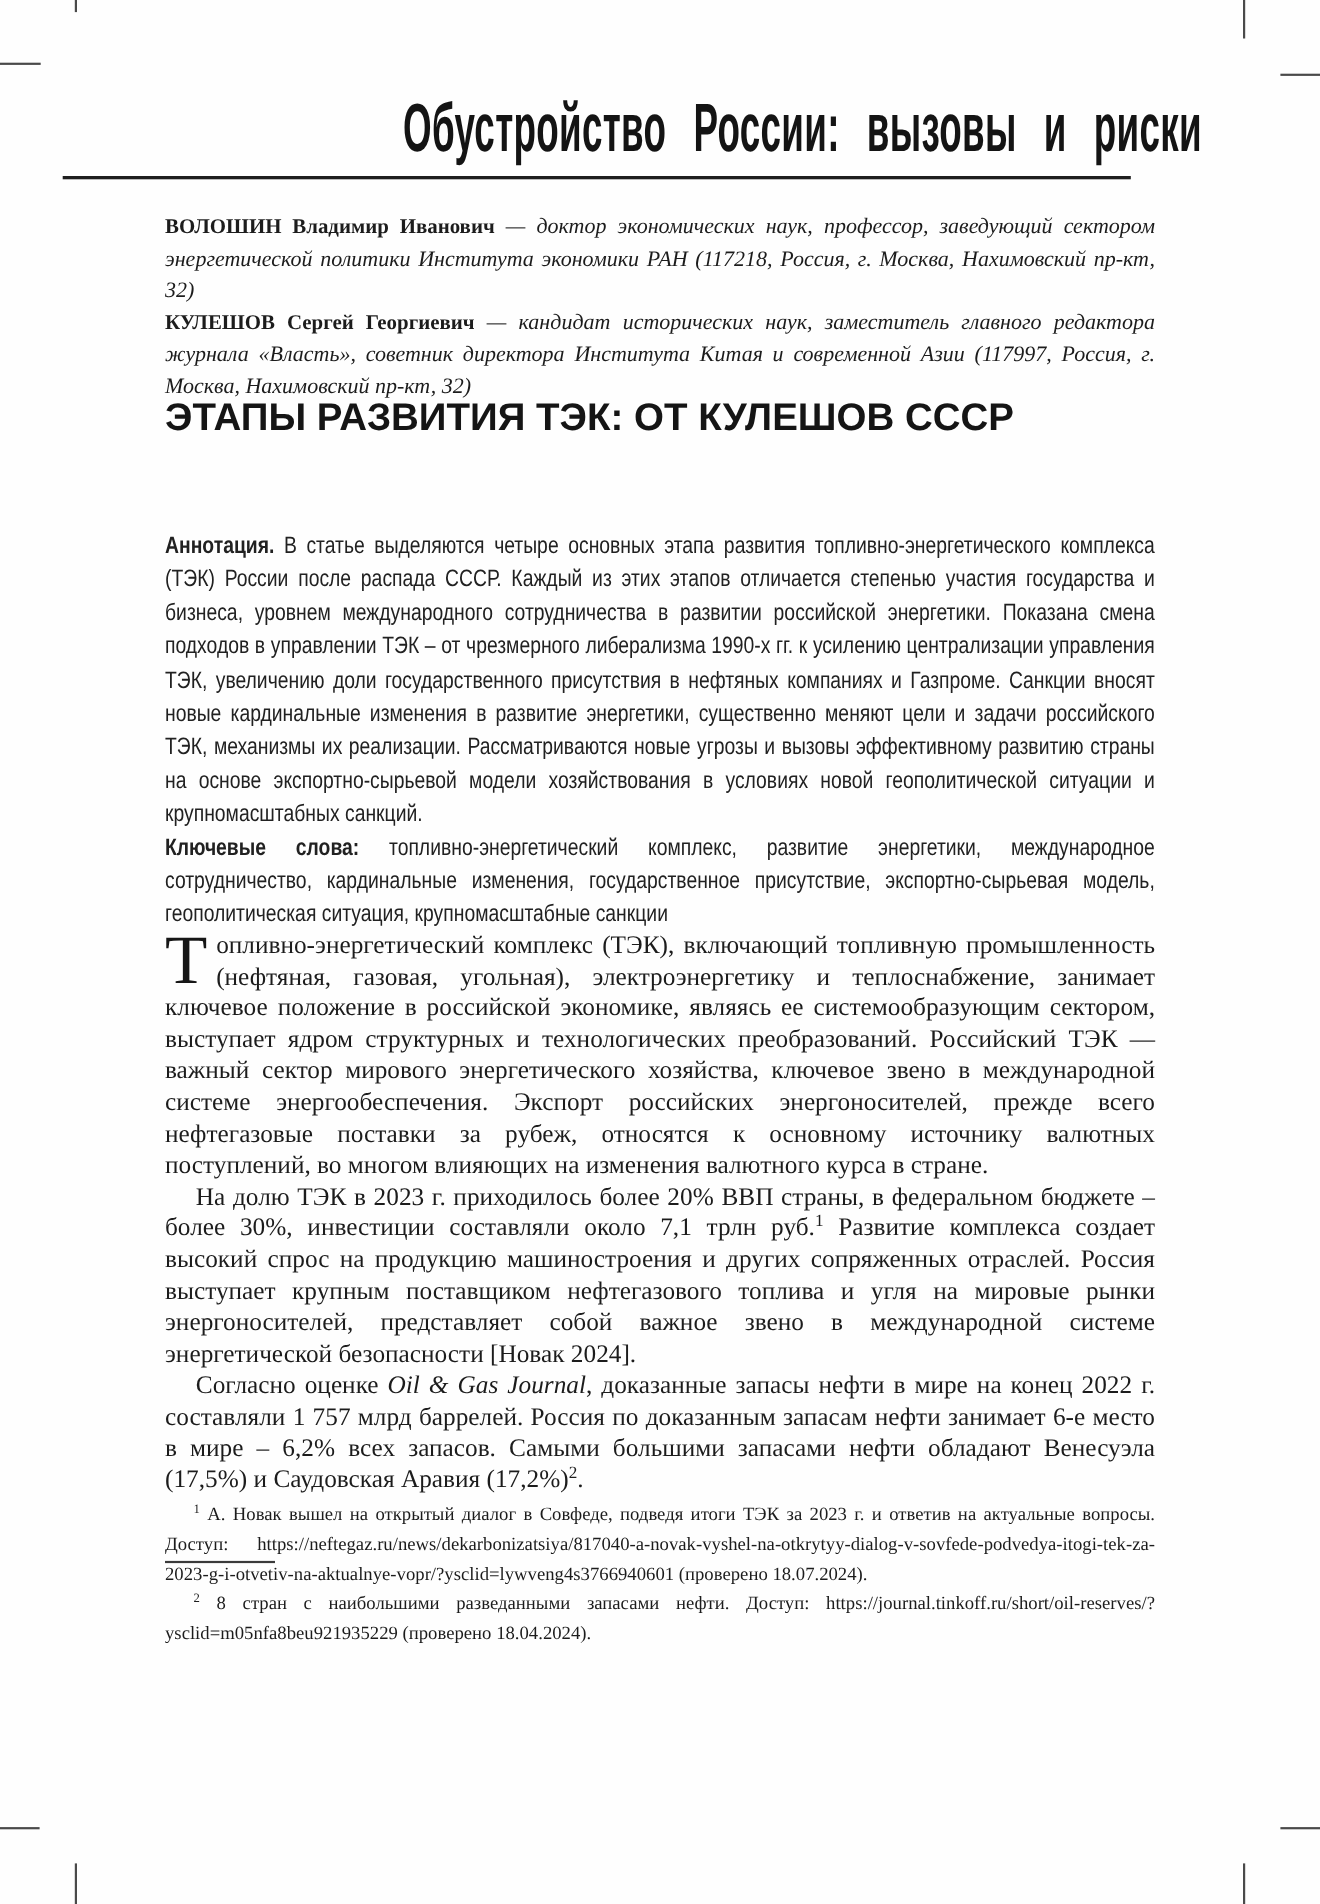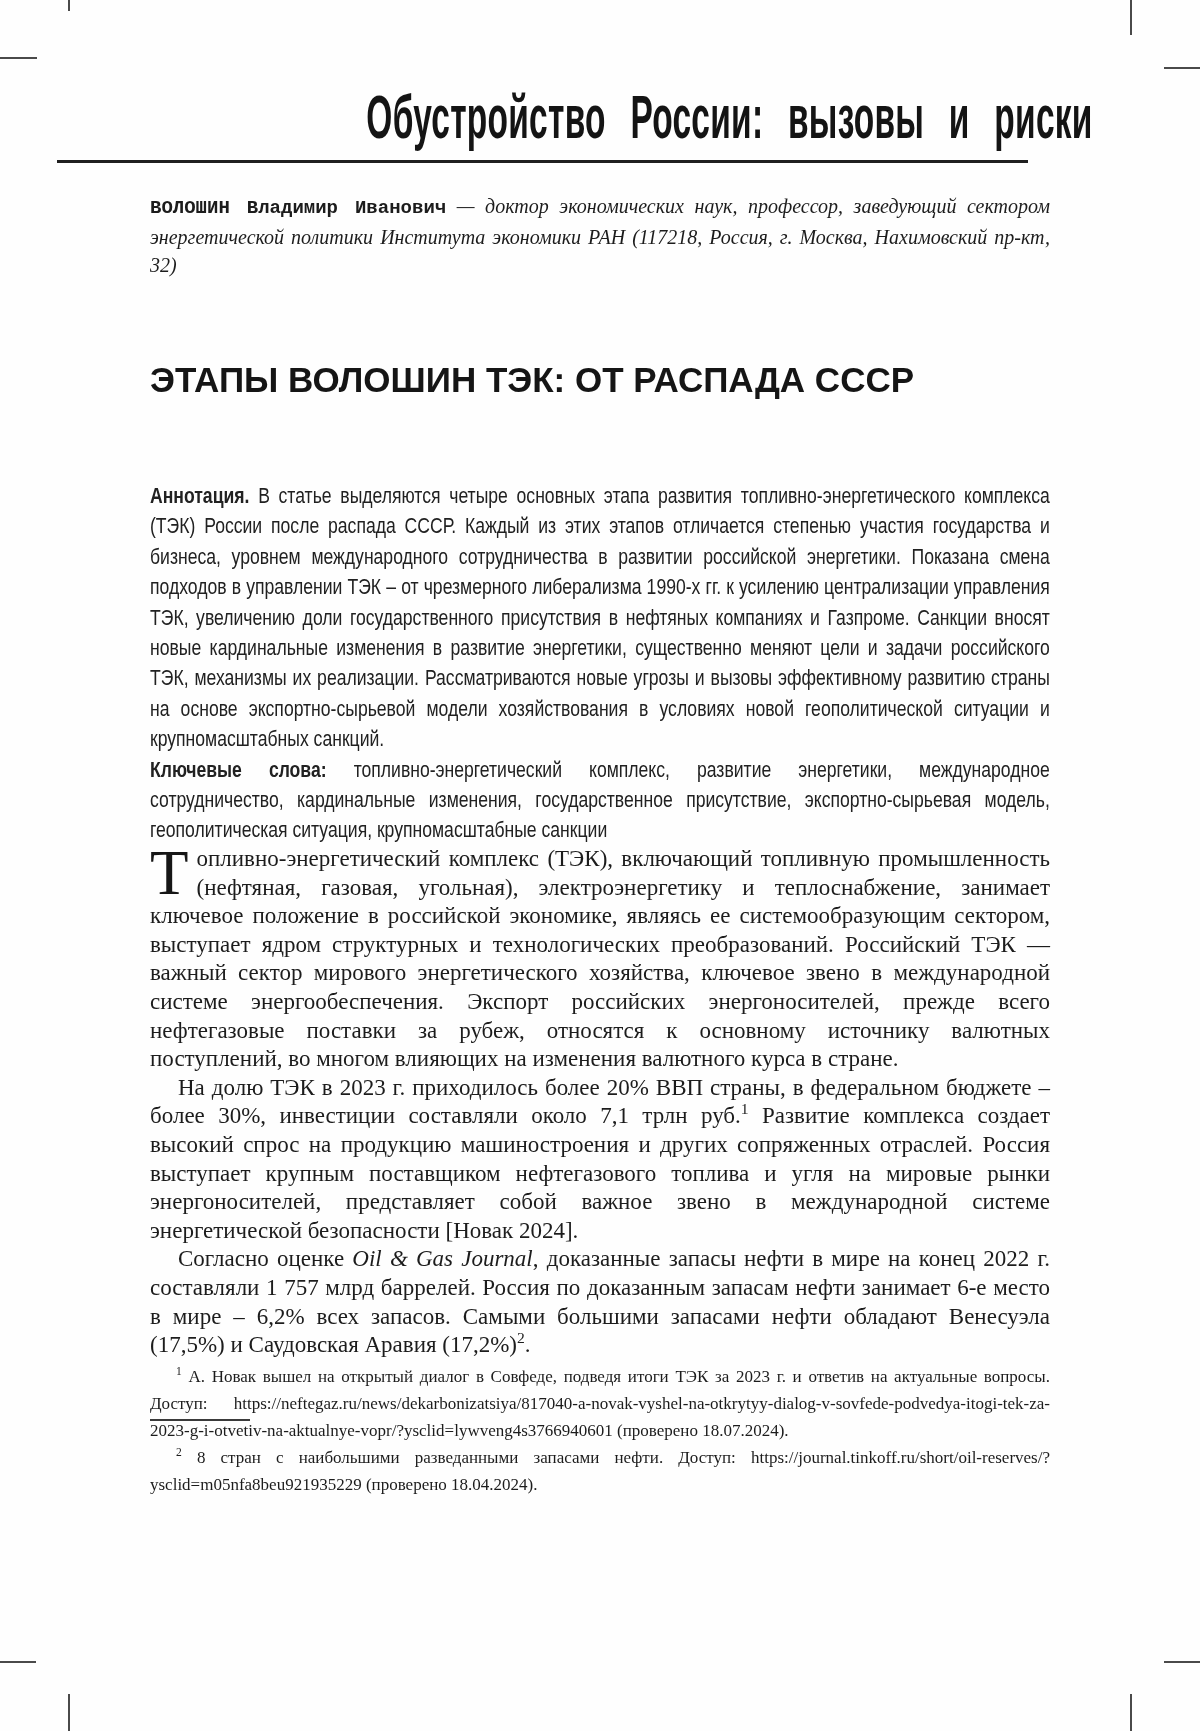--- a/index.html
+++ b/index.html
@@ -46,21 +46,21 @@
   }
 
   
   .authors {
     position:absolute; left:150px; top:192px; width:900px;
     text-align:justify;
     font-size:20px; line-height:28.5px;
   }
   .authors p { margin:0; }
   .author-name {
-    font-family:Liberation Mono, monospace;
+    font-family:Liberation Serif, serif;
     font-weight:bold; font-style:normal; font-size:19px;
   }
   .author-info { font-style:italic; }
 
   
   .article-title {
     position:absolute; left:150px; top:357px; width:940px;
     font-family:"Liberation Sans", sans-serif;
     font-weight:bold; font-size:35px; line-height:45px;
     color:#151515;
@@ -120,24 +120,25 @@
   <div class="mark bl-v"></div>
   <div class="mark br-h"></div>
   <div class="mark br-v"></div>
 
   <div class="header-band">
     <span class="hdr">Обустройство России: вызовы и риски</span>
   </div>
 
   <div class="authors">
     <p><span class="author-name">ВОЛОШИН Владимир Иванович</span><span class="author-info"> — доктор экономических наук, профессор, заведующий сектором энергетической политики Института экономики РАН (117218, Россия, г. Москва, Нахимовский пр-кт, 32)</span></p>
+    <p><span class="author-name">КУЛЕШОВ Сергей Георгиевич</span><span class="author-info"> — кандидат исторических наук, заместитель главного редактора журнала «Власть», советник директора Института Китая и современной Азии (117997, Россия, г. Москва, Нахимовский пр-кт, 32)</span></p>
   </div>
 
   <div class="article-title">
-    <div>ЭТАПЫ ВОЛОШИН ТЭК: ОТ РАСПАДА СССР</div>
+    <div>ЭТАПЫ РАЗВИТИЯ ТЭК: ОТ КУЛЕШОВ СССР</div>
   </div>
 
   <div class="abstract-block">
     <p><span class="lbl">Аннотация.</span><span> В статье выделяются четыре основных этапа развития топливно-энергетического комплекса (ТЭК) России после распада СССР. Каждый из этих этапов отличается степенью участия государства и бизнеса, уровнем международного сотрудничества в развитии российской энергетики. Показана смена подходов в управлении ТЭК – от чрезмерного либерализма 1990-х гг. к усилению централизации управления ТЭК, увеличению доли государственного присутствия в нефтяных компаниях и Газпроме. Санкции вносят новые кардинальные изменения в развитие энергетики, существенно меняют цели и задачи российского ТЭК, механизмы их реализации. Рассматриваются новые угрозы и вызовы эффективному развитию страны на основе экспортно-сырьевой модели хозяйствования в условиях новой геополитической ситуации и крупномасштабных санкций.</span></p>
     <p><span class="lbl">Ключевые слова:</span><span> топливно-энергетический комплекс, развитие энергетики, международное сотрудничество, кардинальные изменения, государственное присутствие, экспортно-сырьевая модель, геополитическая ситуация, крупномасштабные санкции</span></p>
   </div>
 
   <div class="body-text">
     <p><span class="dropcap">Т</span><span>опливно-энергетический комплекс (ТЭК), включающий топливную промышленность (нефтяная, газовая, угольная), электроэнергетику и теплоснабжение, занимает ключевое положение в российской экономике, являясь ее системообразующим сектором, выступает ядром структурных и технологических преобразований. Российский ТЭК — важный сектор мирового энергетического хозяйства, ключевое звено в международной системе энергообеспечения. Экспорт российских энергоносителей, прежде всего нефтегазовые поставки за рубеж, относятся к основному источнику валютных поступлений, во многом влияющих на изменения валютного курса в стране.</span></p>
     <p class="indent"><span>На долю ТЭК в 2023 г. приходилось более 20% ВВП страны, в федеральном бюджете – более 30%, инвестиции составляли около 7,1 трлн руб.</span><sup class="ref">1</sup><span> Развитие комплекса создает высокий спрос на продукцию машиностроения и других сопряженных отраслей. Россия выступает крупным поставщиком нефтегазового топлива и угля на мировые рынки энергоносителей, представляет собой важное звено в международной системе энергетической безопасности [Новак 2024].</span></p>

